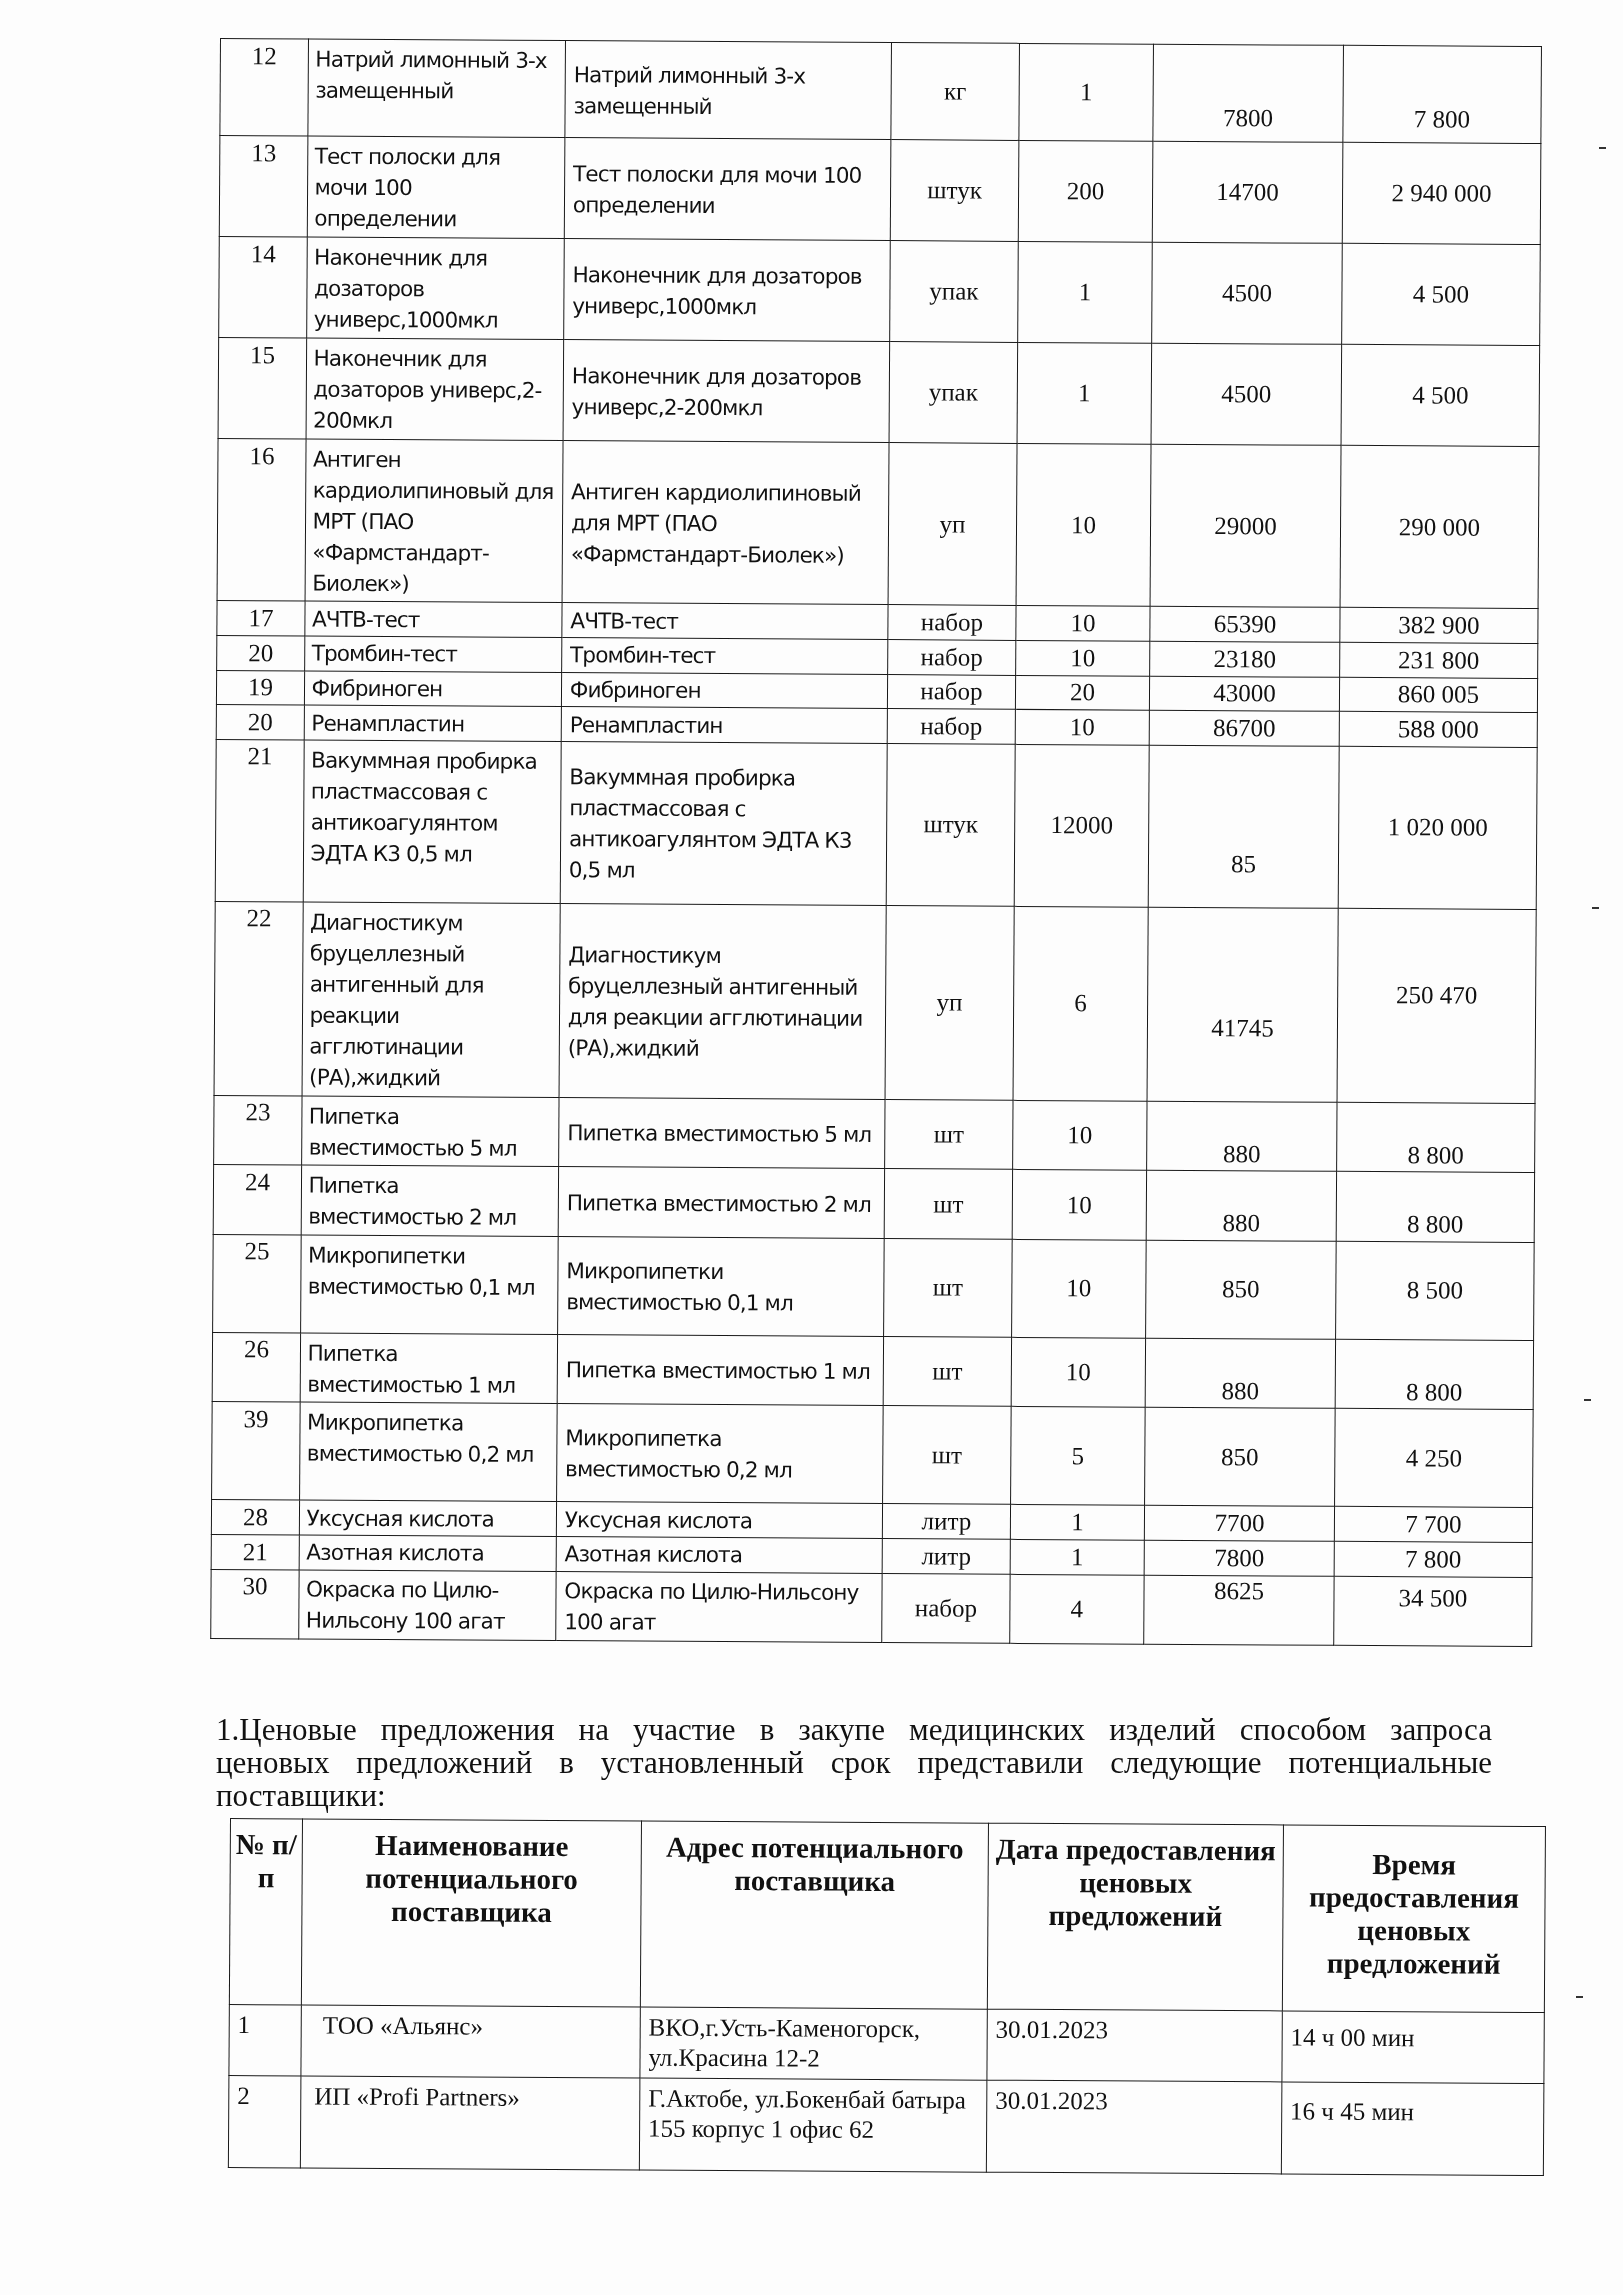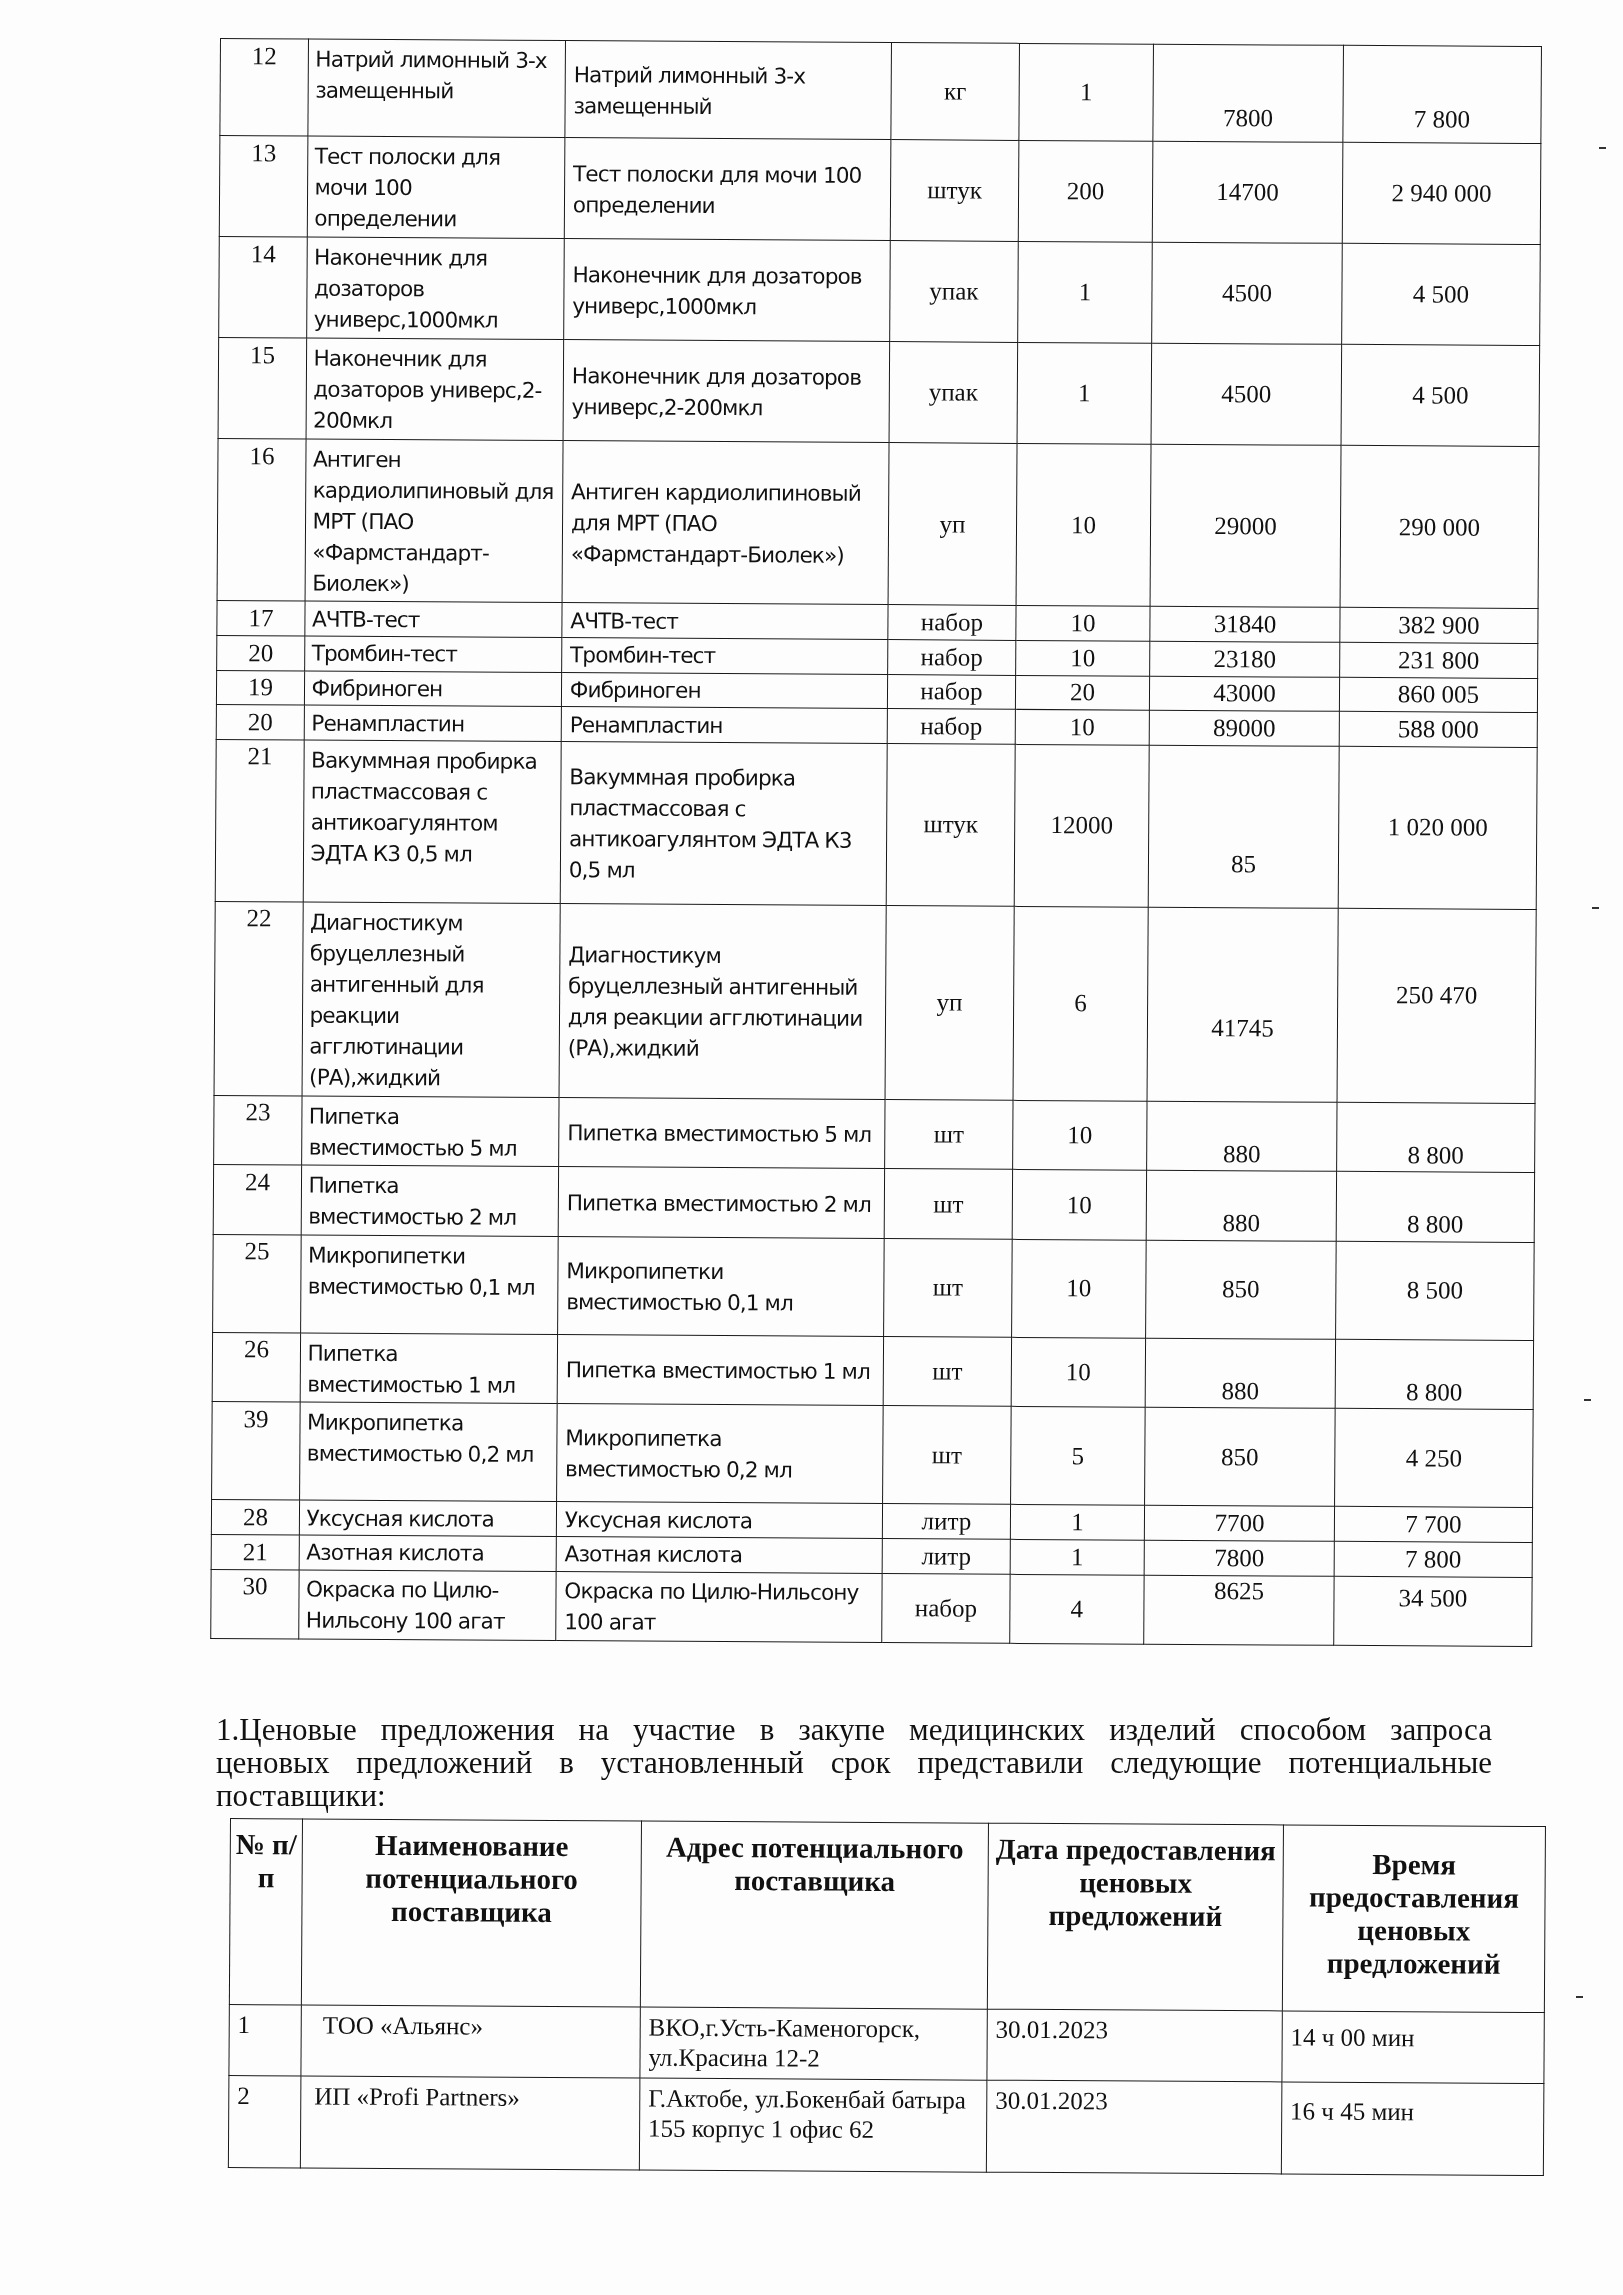--- a/index.html
+++ b/index.html
@@ -121,21 +121,21 @@
         <td class="qty">10</td>
         <td class="price">29000</td>
         <td class="total">290 000</td>
       </tr>
       <tr class="short">
         <td class="num">17</td>
         <td class="name">АЧТВ-тест</td>
         <td class="desc">АЧТВ-тест</td>
         <td class="unit">набор</td>
         <td class="qty">10</td>
-        <td class="price">31840</td>
+        <td class="price">65390</td>
         <td class="total">382 900</td>
       </tr>
       <tr class="short">
         <td class="num">20</td>
         <td class="name">Тромбин-тест</td>
         <td class="desc">Тромбин-тест</td>
         <td class="unit">набор</td>
         <td class="qty">10</td>
         <td class="price">23180</td>
         <td class="total">231 800</td>
@@ -148,21 +148,21 @@
         <td class="qty">20</td>
         <td class="price">43000</td>
         <td class="total">860 005</td>
       </tr>
       <tr class="short">
         <td class="num">20</td>
         <td class="name">Ренампластин</td>
         <td class="desc">Ренампластин</td>
         <td class="unit">набор</td>
         <td class="qty">10</td>
-        <td class="price">89000</td>
+        <td class="price">86700</td>
         <td class="total">588 000</td>
       </tr>
       <tr style="height:162px">
         <td class="num">21</td>
         <td class="name">Вакуммная пробирка пластмассовая с антикоагулянтом ЭДТА К3 0,5 мл</td>
         <td class="desc">Вакуммная пробирка пластмассовая с антикоагулянтом ЭДТА К3 0,5 мл</td>
         <td class="unit">штук</td>
         <td class="qty">12000</td>
         <td class="price" style="vertical-align:bottom;padding-bottom:29px">85</td>
         <td class="total">1 020 000</td>

